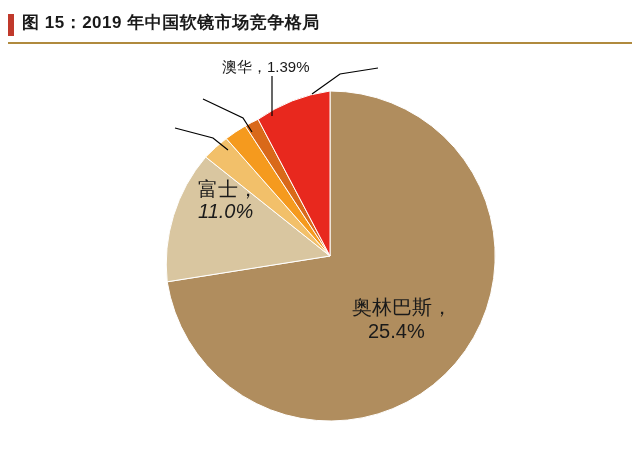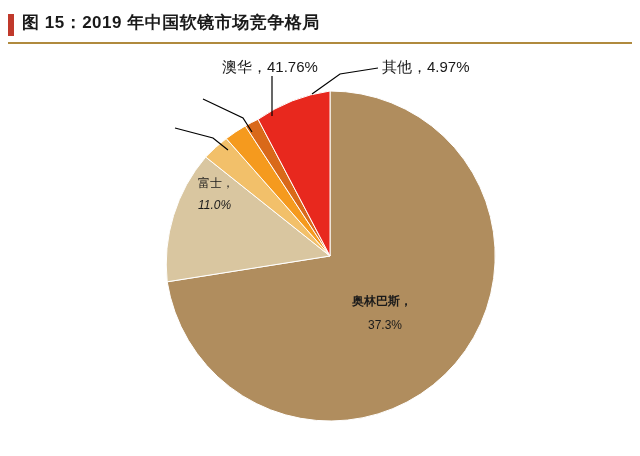--- a/index.html
+++ b/index.html
@@ -61,21 +61,21 @@
   }
   .lbl {
     position: absolute;
     font-size: 15px;
     color: #1a1a1a;
     white-space: nowrap;
     line-height: 1.25;
   }
   .lbl-inside {
     position: absolute;
-    font-size: 12px;
+    font-size: 20px;
     color: #1a1a1a;
     white-space: nowrap;
     line-height: 1.3;
   }
 </style>
 </head>
 <body>
 
 <div id="figure">
 
@@ -99,23 +99,22 @@
       <path d="M 330 210 L 245.3 79.9 A 165 165 0 0 1 258.1 73.3 Z" fill="#d9691a" stroke="#ffffff" stroke-width="1"></path>
 
       <path d="M 330 210 L 258.1 73.3 A 165 165 0 0 1 330 45 Z" fill="#e8281e" stroke="#ffffff" stroke-width="1"></path>
 
       <polyline points="175,82 213,92 228,104" fill="none" stroke="#000000" stroke-width="1.2"></polyline>
       <polyline points="203,53 243,72 252,86" fill="none" stroke="#000000" stroke-width="1.2"></polyline>
       <polyline points="272,30 272,55 272,70" fill="none" stroke="#000000" stroke-width="1.2"></polyline>
       <polyline points="378,22 340,28 312,48" fill="none" stroke="#000000" stroke-width="1.2"></polyline>
     </svg>
 
-    <div class="lbl" style="left:222px; top:12px;">澳华，41.76%</div>
-    <div class="lbl" style="left:382px; top:12px;">其他，4.97%</div>
+    <div class="lbl" style="left:222px; top:12px;">澳华，1.39%</div>
 
     <div class="lbl-inside" style="left:198px; top:130px;">富士，</div>
     <div class="lbl-inside" style="left:198px; top:152px;font-style:italic;">11.0%</div>
 
-    <div class="lbl-inside" style="left:352px; top:248px;font-weight:bold;">奥林巴斯，</div>
-    <div class="lbl-inside" style="left:368px; top:272px;">37.3%</div>
+    <div class="lbl-inside" style="left:352px; top:248px;">奥林巴斯，</div>
+    <div class="lbl-inside" style="left:368px; top:272px;">25.4%</div>
 
   </div>
 </div>
 
 </body></html>

